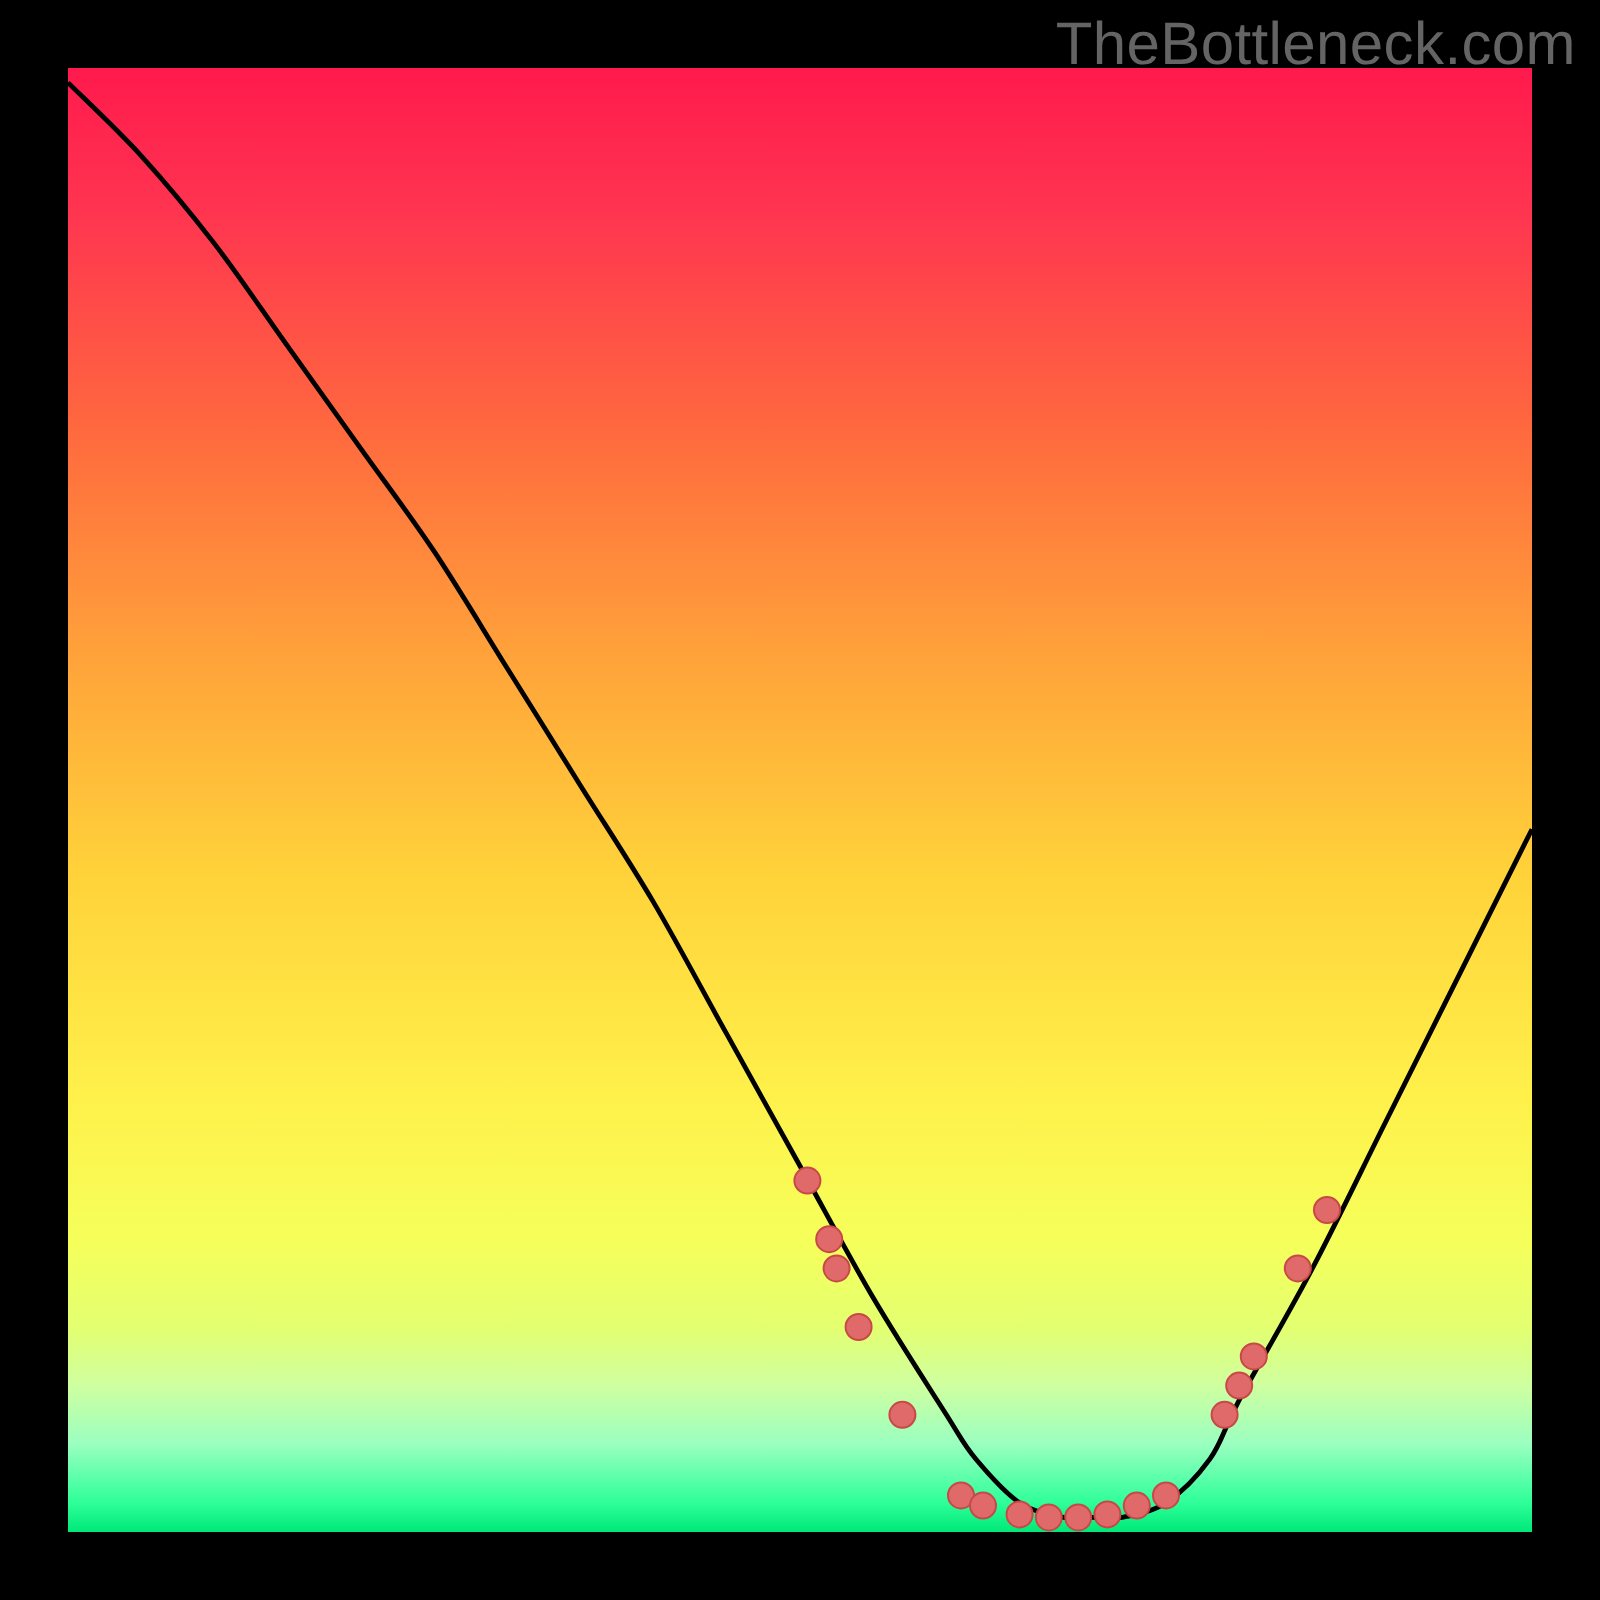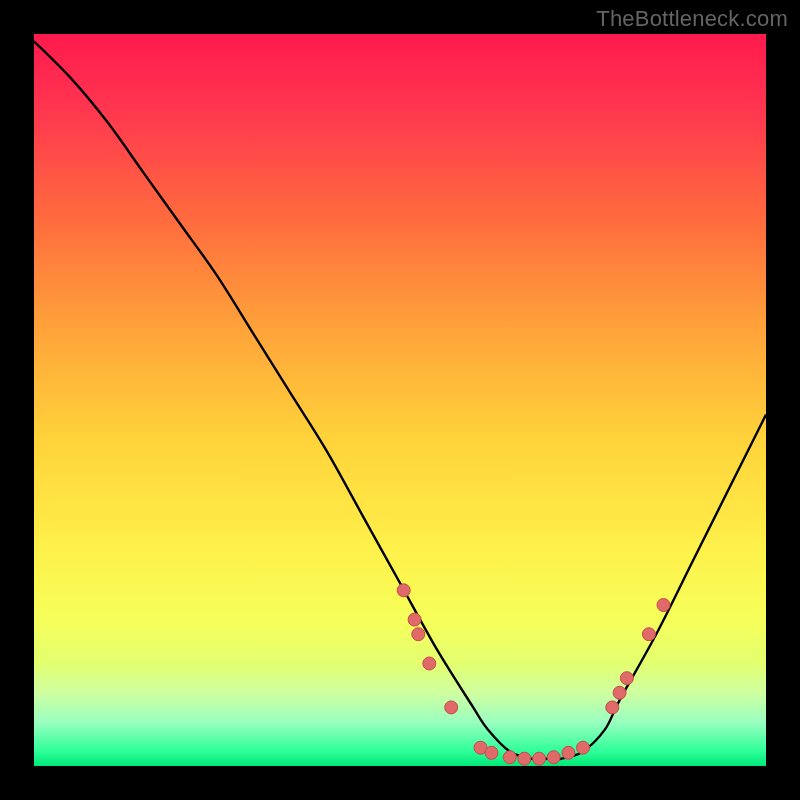--- a/index.html
+++ b/index.html
@@ -39,21 +39,21 @@
       #9affc0 94%,
       #2eff99 98%,
       #00e878 100%
     );
   }
   .watermark {
     position: absolute;
     top: 6px;
     right: 12px;
     color: #646464;
-    font-size: 22px;
+    font-size: 30px;
     letter-spacing: 0.2px;
     user-select: none;
   }
   svg.curve {
     position: absolute;
     top: 0;
     left: 0;
     width: 732px;
     height: 732px;
     overflow: visible;

